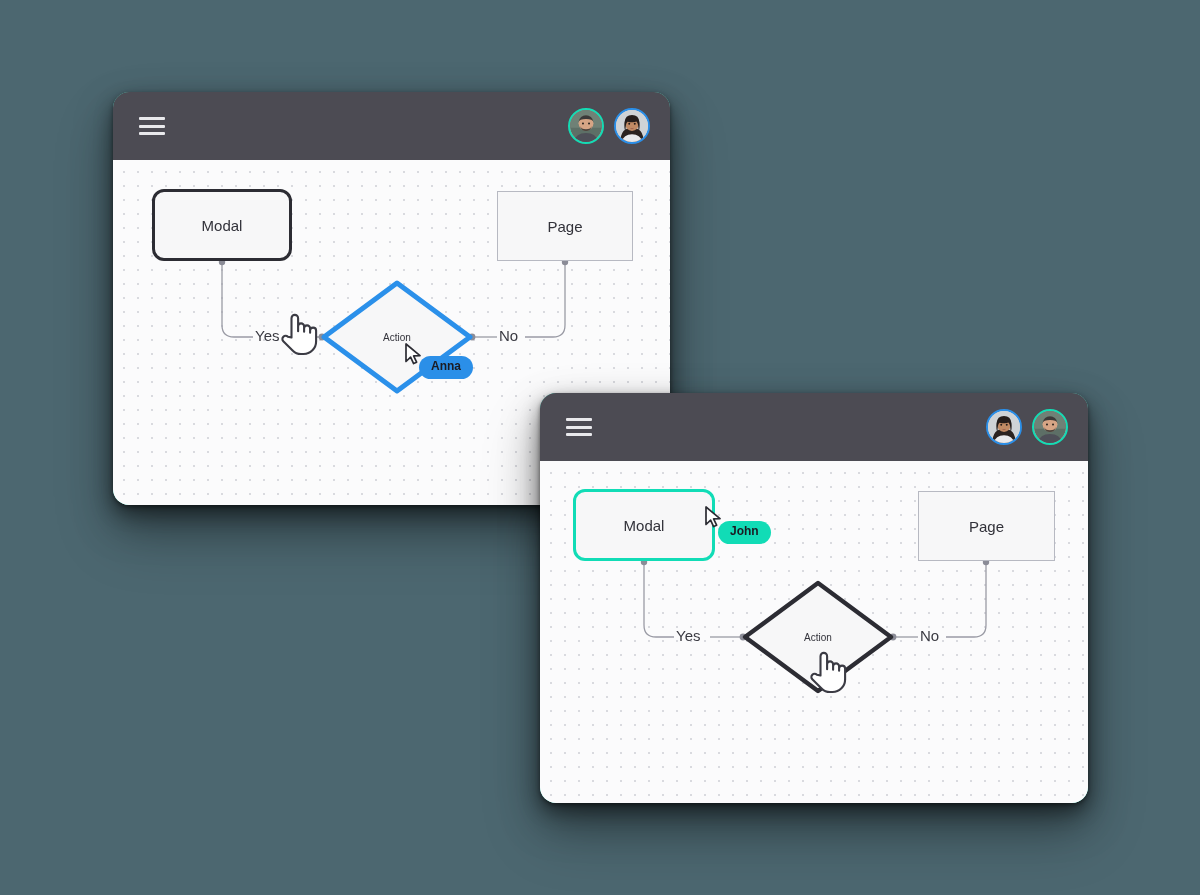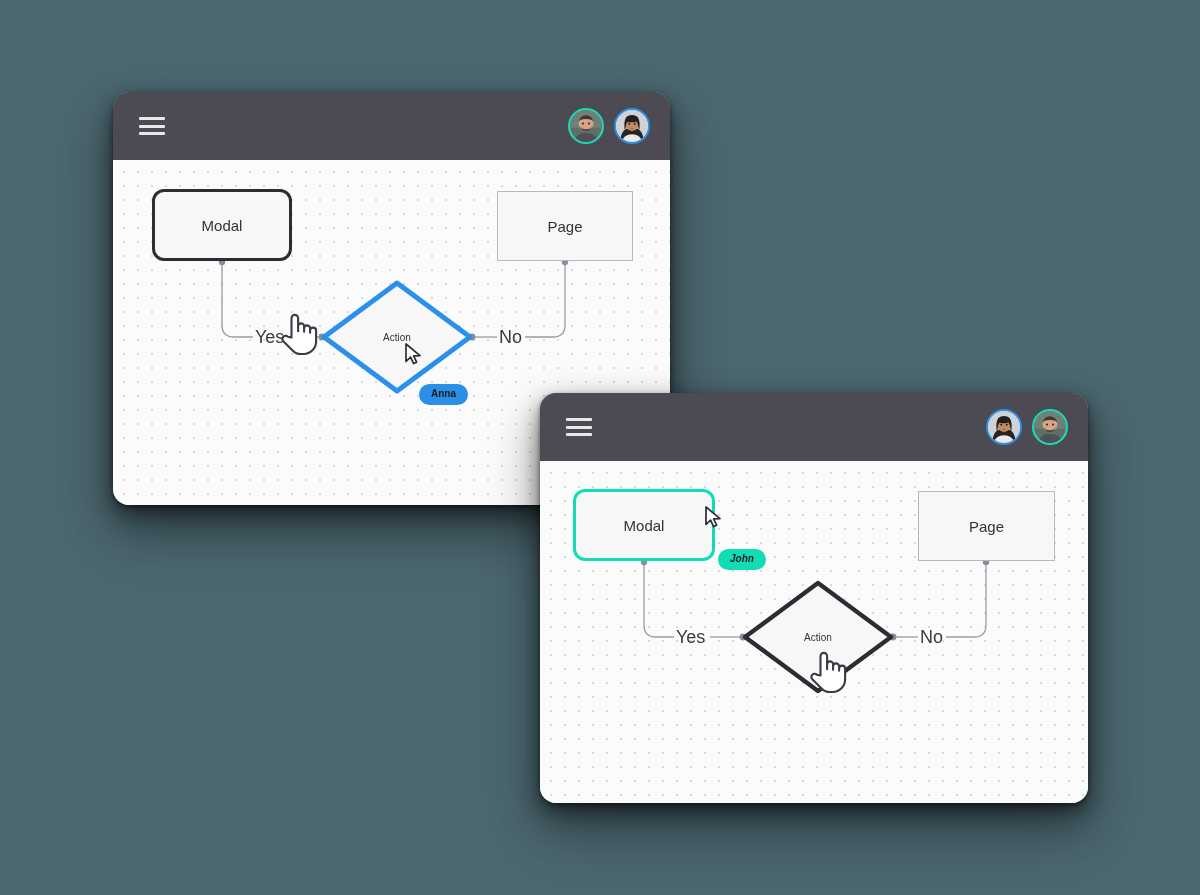--- a/index.html
+++ b/index.html
@@ -137,42 +137,41 @@
     display: flex;
     align-items: center;
     justify-content: center;
     font-size: 10px;
     color: #32323a;
     pointer-events: none;
   }
 
   .edge-label {
     position: absolute;
-    font-size: 18px;
+    font-size: 15px;
     color: #3a3a42;
     background: transparent;
     z-index: 3;
     white-space: nowrap;
   }
 
   
   .cursor { position: absolute; z-index: 7; }
   .cursor svg { display: block; overflow: visible; }
 
   .name-badge {
     position: absolute;
     z-index: 7;
     padding: 4px 12px 5px;
     border-radius: 999px;
-    font-size: 10px;
+    font-size: 12px;
     font-weight: bold;
     color: #1b1b22;
     line-height: 1.15;
     white-space: nowrap;
-    margin-top: 28px;
   }
   .badge-blue { background: #2b8fe8; }
   .badge-teal { background: #11dcb6; }
 
   .hand-cursor { position: absolute; z-index: 8; }
   .hand-cursor svg { display: block; overflow: visible; }
 </style>
 </head>
 <body>
 
@@ -340,21 +339,21 @@
     </div>
 
     <div class="edge-label" style="left:136px; top:166px;">Yes</div>
     <div class="edge-label" style="left:380px; top:166px;">No</div>
 
     <div class="cursor" style="left:164px; top:44px;">
       <svg width="20" height="24" viewBox="0 0 20 24">
         <path d="M2 2 L2 19.5 L6.6 15.1 L9.6 21.6 L12.6 20.2 L9.6 13.9 L16 13.6 Z" fill="#ffffff" stroke="#2c2c33" stroke-width="1.7" stroke-linejoin="round"></path>
       </svg>
     </div>
-    <div class="name-badge badge-teal" style="left:178px; top:60px;font-style:italic;">John</div>
+    <div class="name-badge badge-teal" style="left:178px; top:60px;">John</div>
 
     <div class="hand-cursor" style="left:267px; top:187px;">
       <svg width="40" height="46" viewBox="0 0 40 46">
         <g transform="translate(2,2)">
           <path d="M11.5 25.5 L11.5 6.2 a3.3 3.3 0 0 1 6.6 0 L18.1 19.3
                    L18.1 14.4 a3.0 3.0 0 0 1 6.0 0 L24.1 19.8
                    L24.1 16.4 a3.0 3.0 0 0 1 6.0 0 L30.1 20.8
                    L30.1 18.6 a3.0 3.0 0 0 1 6.0 0 L36.1 29.5
                    a12.5 12.5 0 0 1 -12.5 12.5 L21.0 42.0
                    a12 12 0 0 1 -8.4 -3.6 L3.3 29.2

